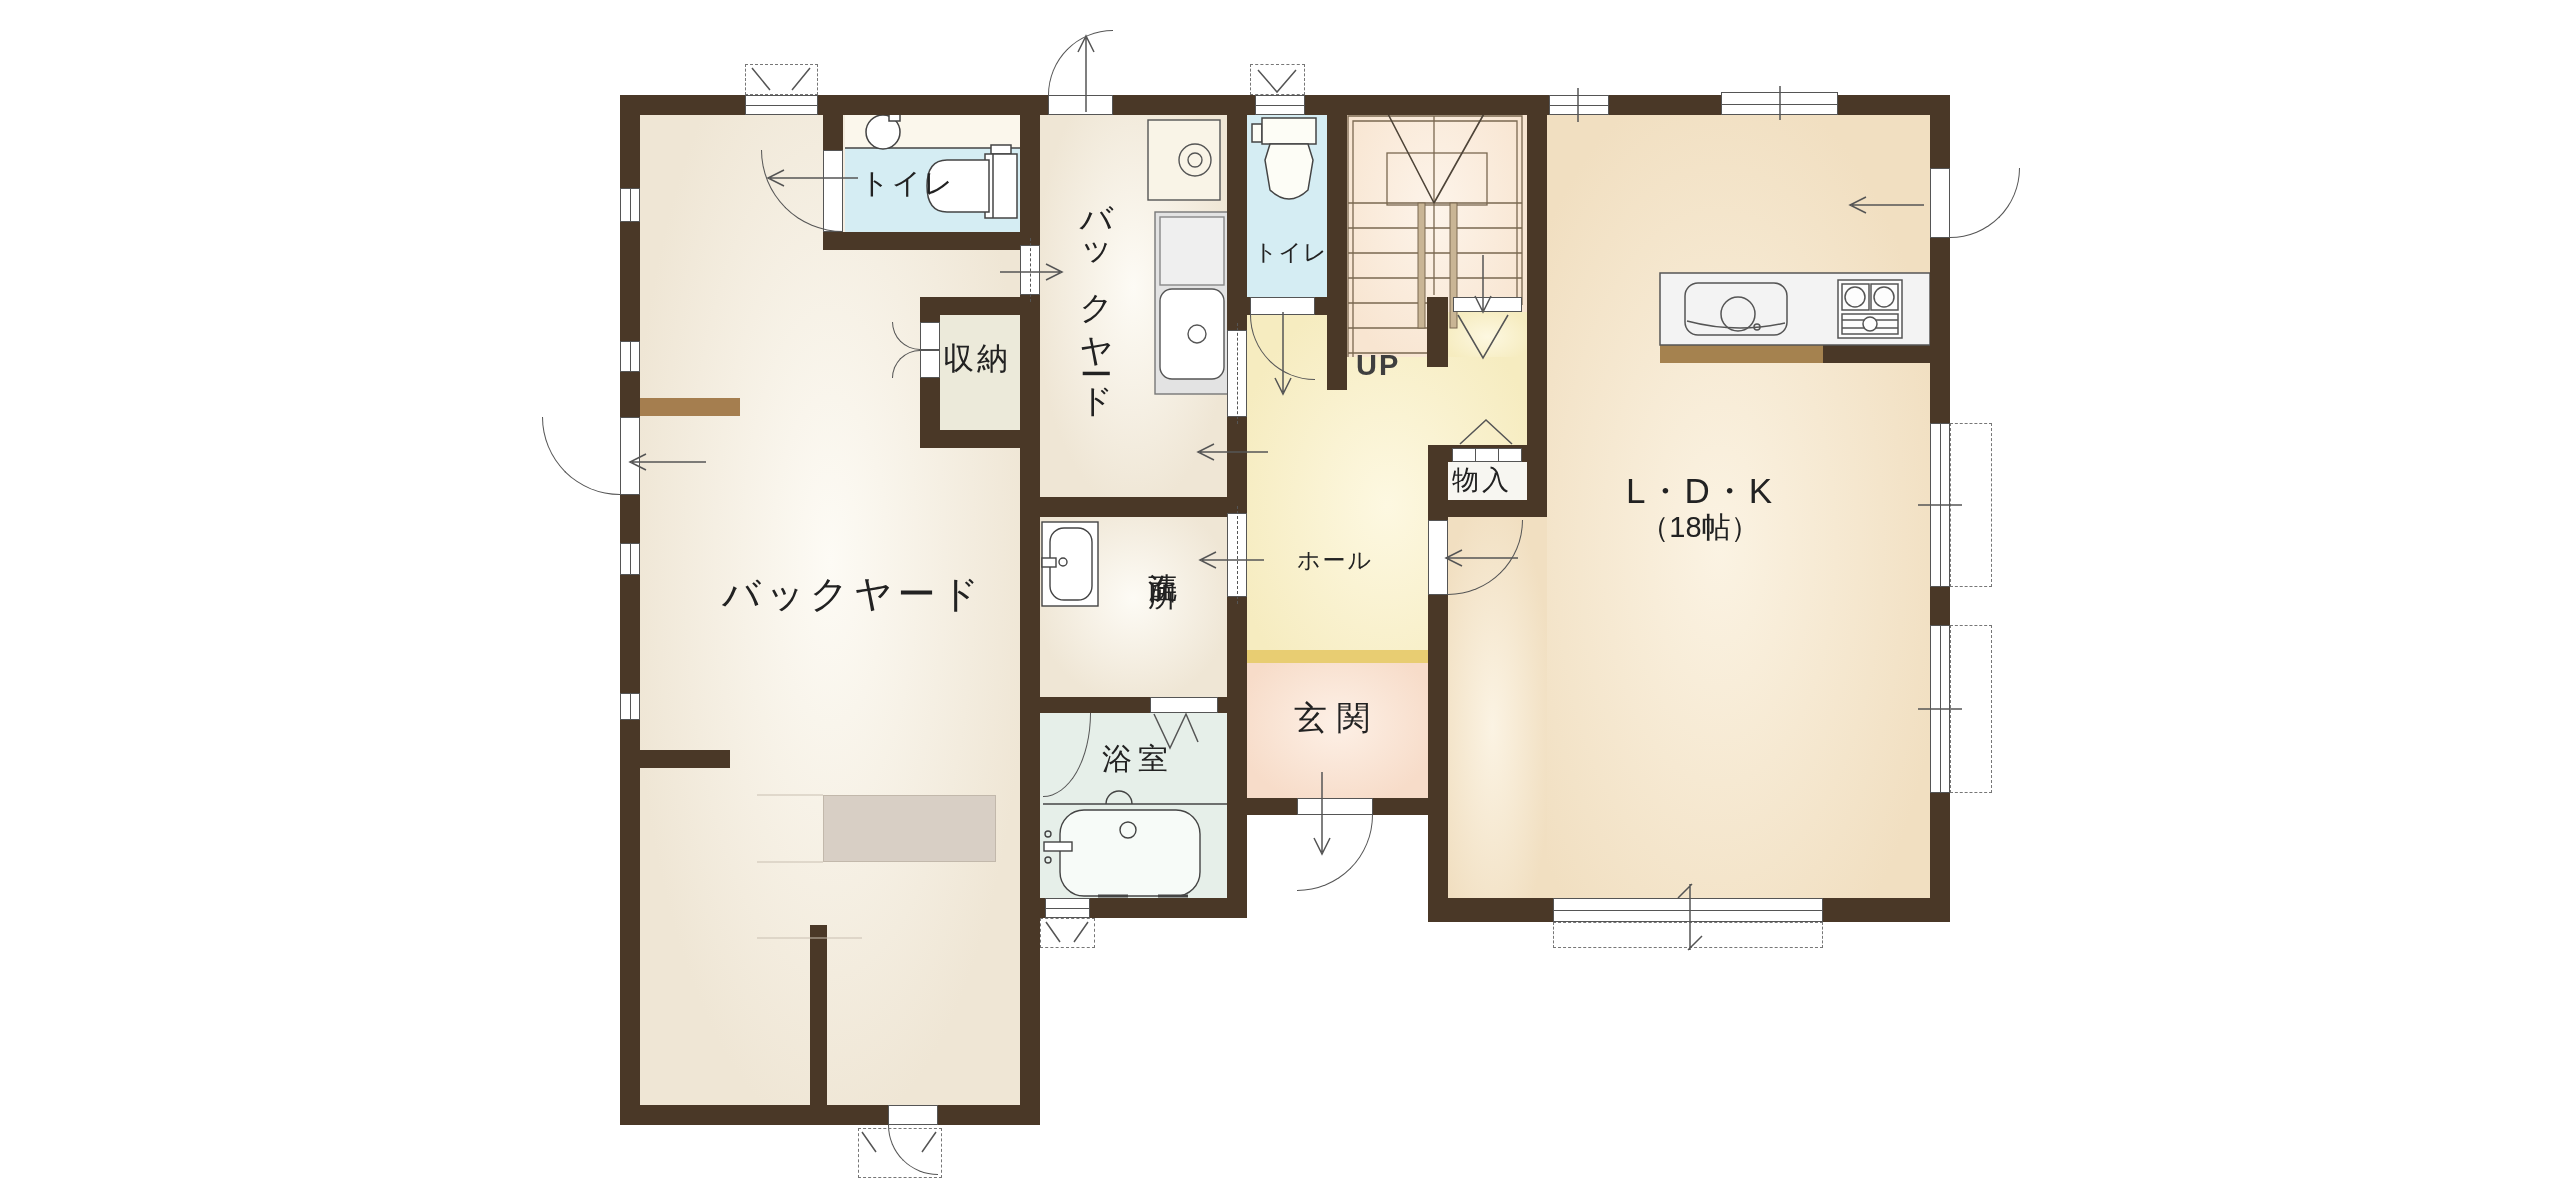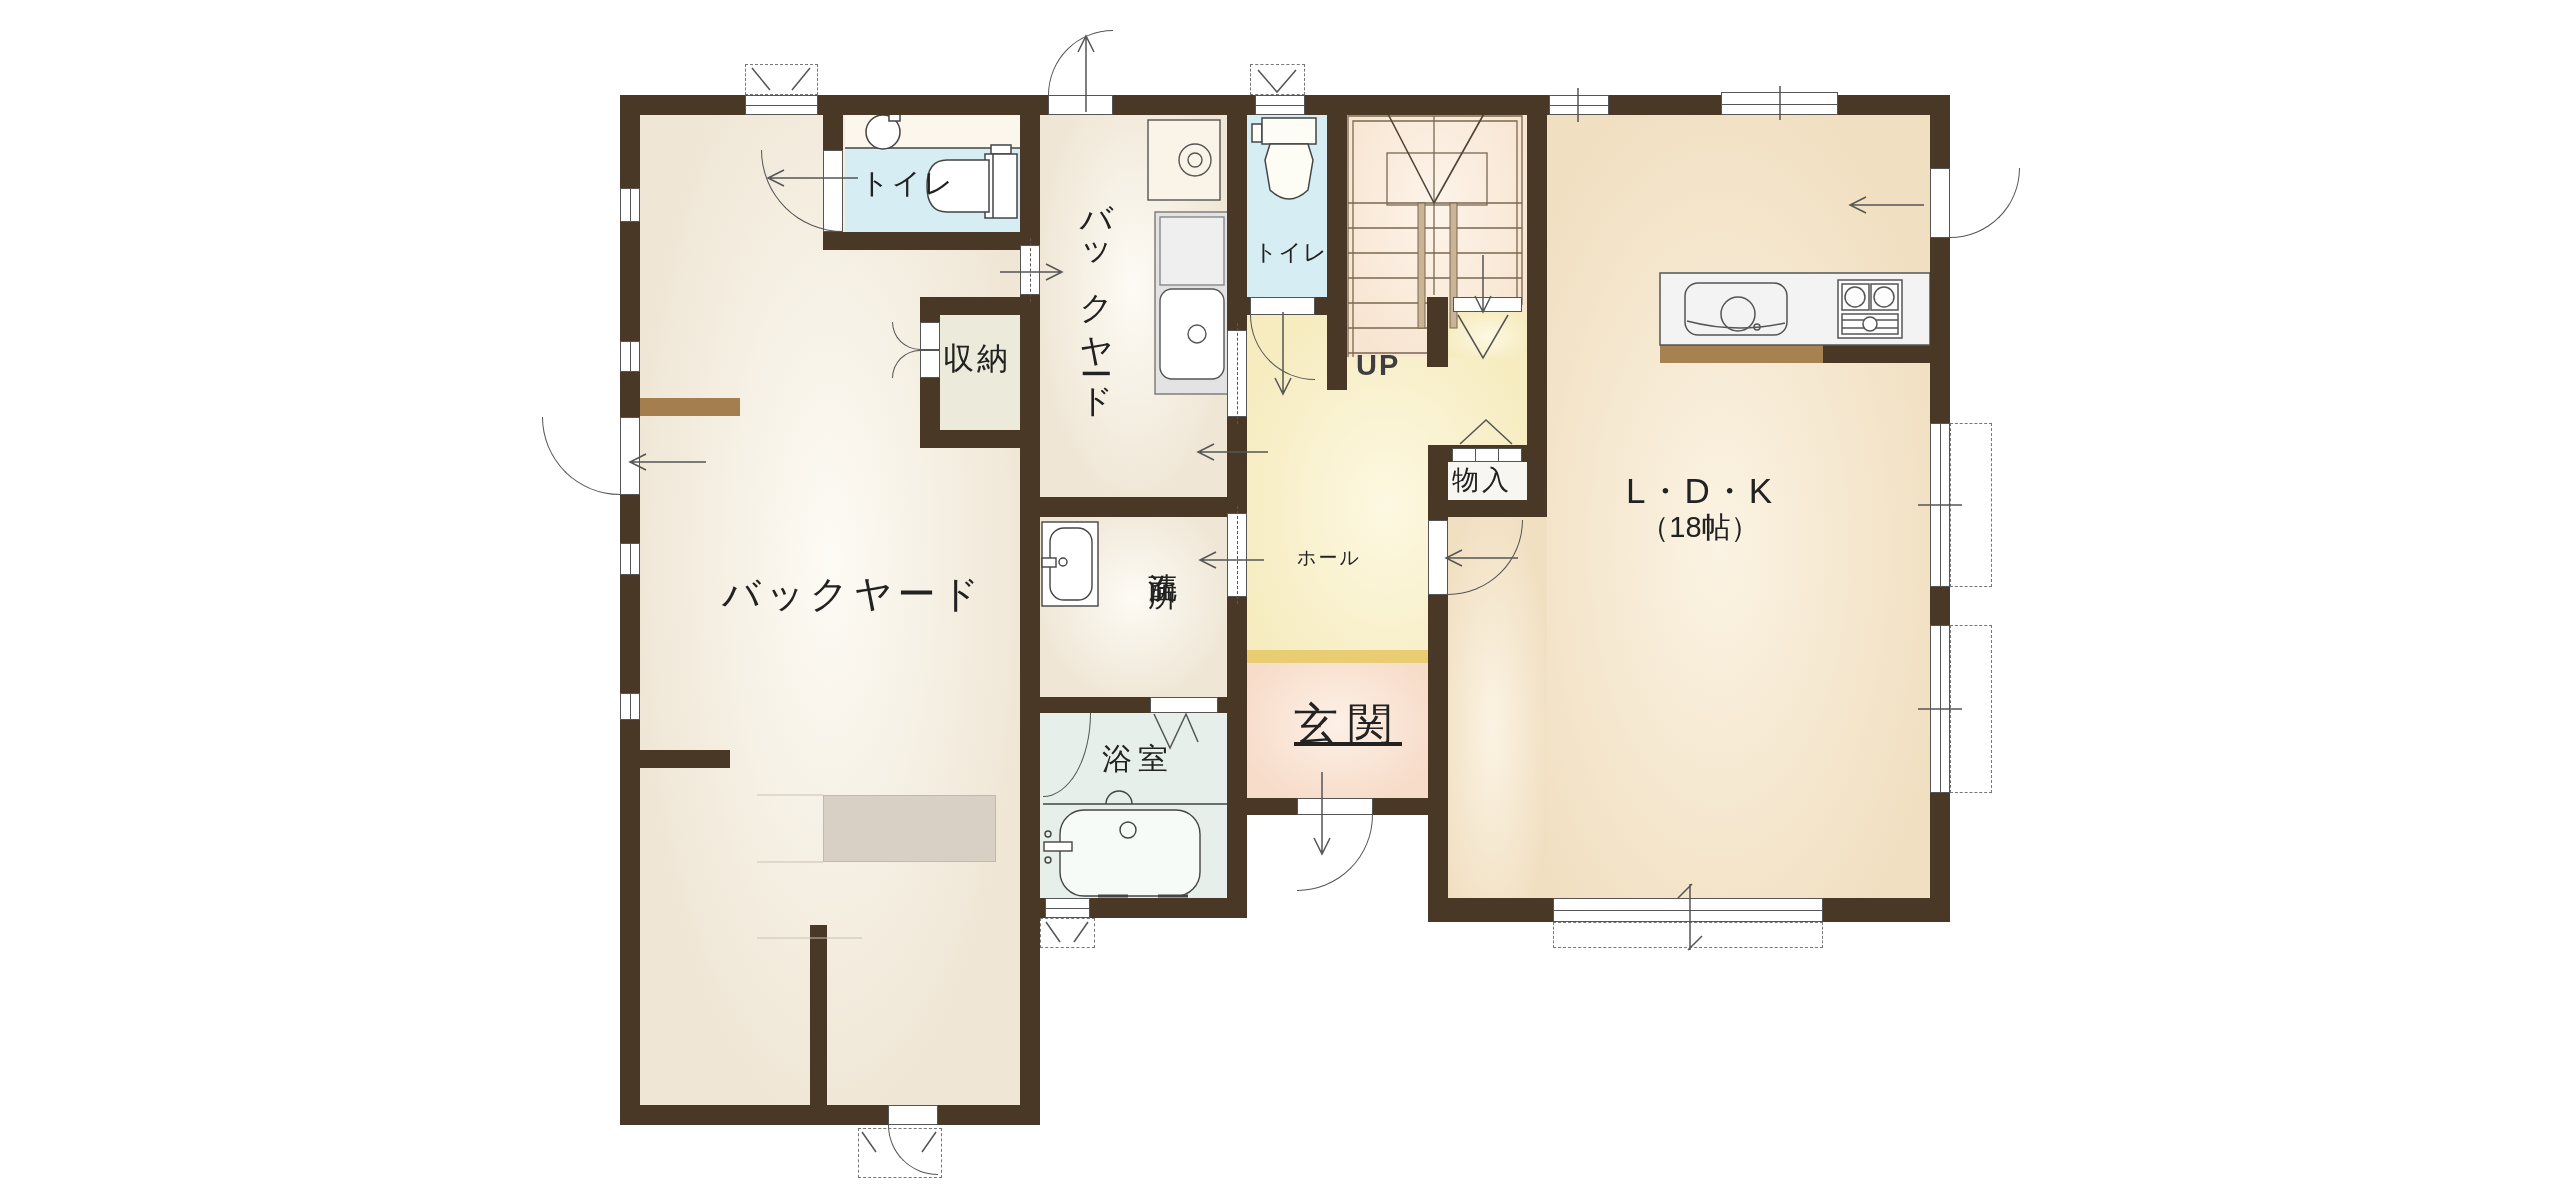--- a/index.html
+++ b/index.html
@@ -259,20 +259,20 @@
     </g>
   </svg>
 
   <div class="lbl" style="left:722px;top:574px;font-size:38px;letter-spacing:5px;">バックヤード</div>
   <div class="lbl" style="left:860px;top:168px;font-size:29px;letter-spacing:2px;">トイレ</div>
   <div class="lbl" style="left:1254px;top:240px;font-size:23px;letter-spacing:1px;">トイレ</div>
   <div class="lbl vert" style="left:1078px;top:182px;font-size:33px;letter-spacing:6px;">バックヤード</div>
   <div class="lbl" style="left:943px;top:342px;font-size:31px;letter-spacing:3px;">収納</div>
   <div class="lbl" style="left:1452px;top:466px;font-size:27px;letter-spacing:3px;">物入</div>
   <div class="lbl vert" style="left:1146px;top:550px;font-size:29px;letter-spacing:4px;">洗面所</div>
-  <div class="lbl" style="left:1297px;top:548px;font-size:19px;letter-spacing:2px;">ホール</div>
+  <div class="lbl" style="left:1297px;top:548px;font-size:23px;letter-spacing:2px;">ホール</div>
   <div class="lbl" style="left:1102px;top:742px;font-size:30px;letter-spacing:6px;">浴室</div>
-  <div class="lbl" style="left:1294px;top:700px;font-size:44px;letter-spacing:10px;text-decoration:underline;">玄関</div>
+  <div class="lbl" style="left:1294px;top:700px;font-size:33px;letter-spacing:10px;">玄関</div>
   <div class="lbl center" style="left:1580px;top:472px;width:240px;font-size:35px;letter-spacing:2px;">L・D・K</div>
   <div class="lbl center" style="left:1580px;top:512px;width:240px;font-size:29px;">（18帖）</div>
   <div class="lbl" style="left:1356px;top:350px;font-size:29px;font-weight:bold;color:#3f3f3f;letter-spacing:2px;">UP</div>
 
 </div>
 
 </body></html>

